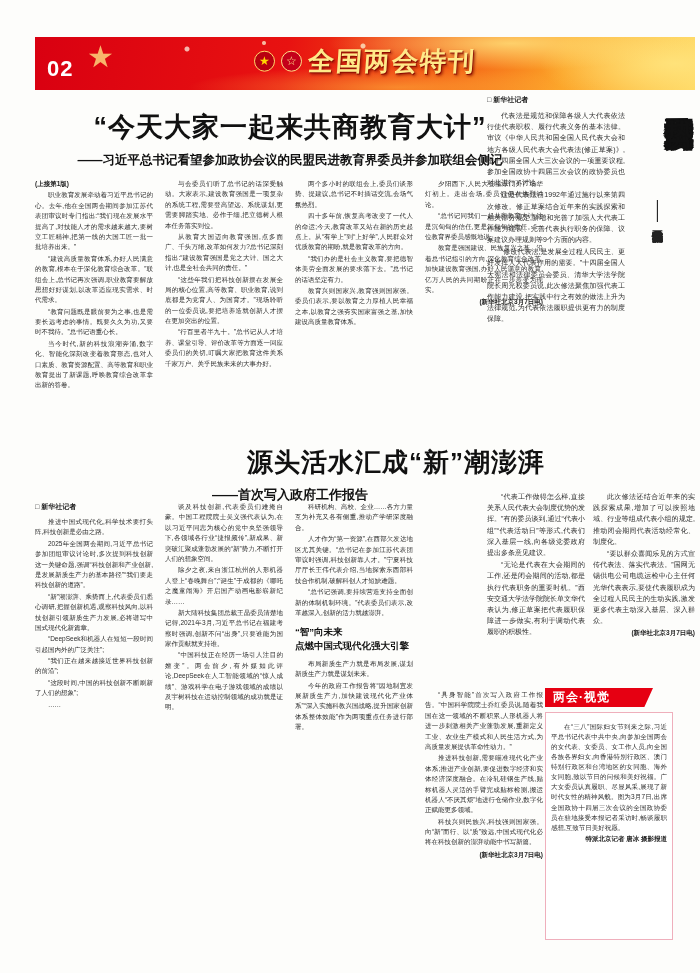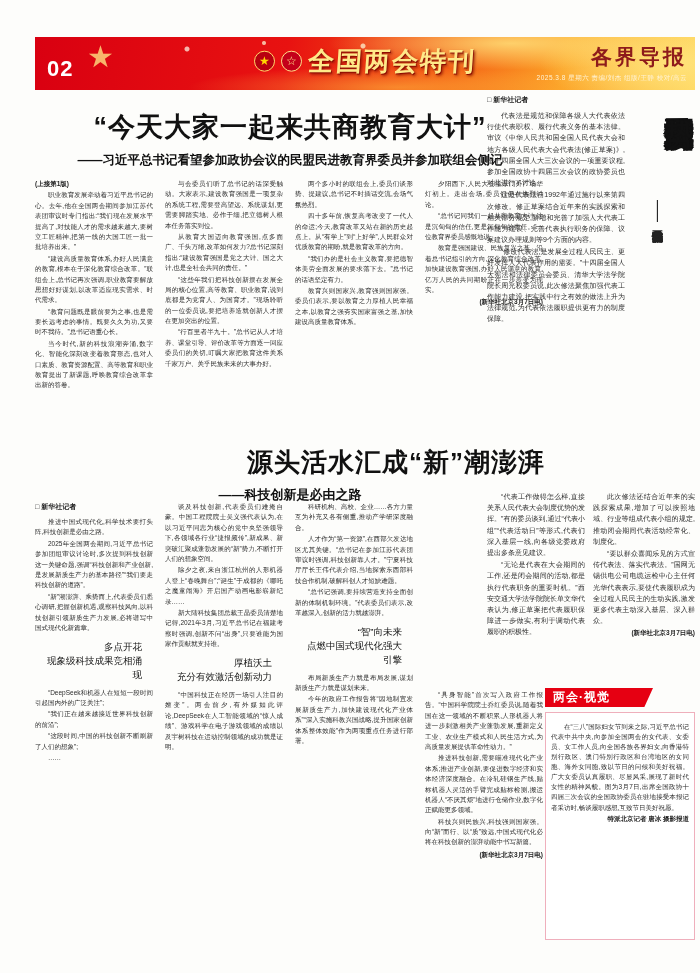--- a/index.html
+++ b/index.html
@@ -31,21 +31,21 @@
     text-shadow:1px 1px 0 #8d0b00, 2px 2px 3px rgba(120,10,0,.8); transform:skewX(-4deg); white-space:nowrap; }
   .banner-right { position:absolute; right:8px; top:6px; text-align:right; }
   .masthead { font-family:"Liberation Serif","DejaVu Serif",serif; font-size:21px; font-weight:bold; color:#8e1b1b; letter-spacing:3px; }
   .dateline { margin-top:3px; font-size:6.5px; color:#fff3d6; letter-spacing:.5px; }
 
   
   .it-p { font-size:6.5px; line-height:1.6; color:#2c2c2c; text-align:justify; text-indent:2em; margin-bottom:1px; }
   .it-note { font-size:6.5px; line-height:1.6; font-weight:bold; color:#1c1c1c; margin-bottom:1px; }
   .it-note-end { font-size:6.5px; line-height:1.6; font-weight:bold; color:#1c1c1c; text-align:right; margin-top:2px; }
   .it-byline { font-size:7px; font-weight:bold; color:#222; margin-bottom:5px; }
-  .it-h { font-size:9.5px; font-weight:normal; color:#111; text-align:right; white-space:pre-line; line-height:1.45; margin:7px 11px 6px; }
+  .it-h { font-size:9.5px; font-weight:bold; color:#111; text-align:left; white-space:pre-line; line-height:1.45; margin:7px 0 6px; }
   .col { overflow:hidden; }
 
   
   .article-top { position:absolute; left:35px; top:109px; width:510px; }
   .top-headline { font-size:27px; font-weight:bold; color:#111; text-align:center; letter-spacing:1px; }
   .top-subtitle { font-size:12.5px; font-weight:bold; color:#111; text-align:center; margin-top:7px; }
   .top-cols { display:flex; gap:12px; margin-top:10px; }
   .top-cols .col { width:118px; height:268px; }
 
   
@@ -62,21 +62,21 @@
   .feature { position:absolute; left:35px; top:445px; width:510px; height:488px; }
   .f-headline { font-size:26px; font-weight:bold; color:#111; text-align:right; letter-spacing:1px; }
   .f-subtitle { font-size:13px; font-weight:bold; color:#111; text-align:center; margin-top:6px; }
   .f-col { position:absolute; width:118px; overflow:hidden; }
   .f-c1 { left:0; top:57px; height:426px; }
   .f-c2 { left:130px; top:57px; height:426px; }
   .f-c3 { left:260px; top:57px; height:426px; }
   .f-c4 { left:390px; top:245px; height:238px; }
 
   
-  .visual { position:absolute; left:545px; top:688px; width:150px; height:255px; }
+  .visual { position:absolute; left:545px; top:688px; width:128px; height:255px; }
   .visual-label { width:108px; height:19px; background:#e60012; color:#fff; font-size:12px; font-weight:bold;
     line-height:19px; padding-left:8px; clip-path:polygon(0 0, 100% 0, 92% 100%, 0 100%); letter-spacing:1px; }
   .visual-frame { margin-top:5px; border:1px solid #efafbc; background:#fff; padding:5px; height:228px; }
   .photo { position:relative; width:100%; height:142px; overflow:hidden;
     background:linear-gradient(105deg,#f3e9e2 0%,#efe3d8 55%,#e7d7c6 100%); }
   .photo-stripes { position:absolute; left:0; top:0; width:72%; height:78%;
     background:repeating-linear-gradient(125deg,#fdf6f5 0 7px,#f2c7ce 7px 14px); opacity:.9; }
   .photo-slogan { position:absolute; left:34%; top:8px; color:#d56a74; font-size:9px; font-style:italic; font-weight:bold; white-space:nowrap; }
   .photo-slogan small { display:block; font-size:5px; letter-spacing:1px; color:#c9848c; }
   .balloon { position:absolute; border-radius:50%; background:radial-gradient(circle at 35% 30%, #f46a6a, #c00915 70%); }
@@ -95,24 +95,20 @@
 
   <div class="banner">
     <div class="banner-star">★</div>
     <div class="banner-sparkles"></div>
     <div class="banner-pagenum">02</div>
     <div class="banner-center">
       <div class="emblem nat">★</div>
       <div class="emblem cppcc">☆</div>
       <div class="banner-title">全国两会特刊</div>
     </div>
-    <div class="banner-right">
-      <div class="masthead">各界导报</div>
-      <div class="dateline">2025.3.8 星期六 责编/刘杰 组版/王静 校对/高云</div>
-    </div>
   </div>
 
   <div class="article-top">
     <div class="top-headline">“今天大家一起来共商教育大计”</div>
     <div class="top-subtitle">——习近平总书记看望参加政协会议的民盟民进教育界委员并参加联组会侧记</div>
     <div class="top-cols">
       <div class="col">
           <p class="it-note">(上接第1版)</p>
           <p class="it-p">职业教育发展牵动着习近平总书记的心。去年,他在全国两会期间参加江苏代表团审议时专门指出:“我们现在发展水平提高了,对技能人才的需求越来越大,要树立工匠精神,把第一线的大国工匠一批一批培养出来。”</p>
           <p class="it-p">“建设高质量教育体系,办好人民满意的教育,根本在于深化教育综合改革。”联组会上,总书记再次强调,职业教育要解放思想好好谋划,以改革适应现实需求、时代需求。</p>
@@ -157,39 +153,35 @@
       </div>
     <div class="r-lower-b col r-lower">
         <p class="it-p">此次修法还结合近年来的实践探索成果,增加了可以按照地域、行业等组成代表小组的规定,推动闭会期间代表活动经常化、制度化。</p>
         <p class="it-p">“要以群众喜闻乐见的方式宣传代表法、落实代表法。”国网无锡供电公司电缆运检中心主任何光华代表表示,要使代表履职成为全过程人民民主的生动实践,激发更多代表主动深入基层、深入群众。</p>
         <p class="it-note-end">(新华社北京3月7日电)</p>
       </div>
   </div>
 
   <div class="feature">
     <div class="f-headline">源头活水汇成“新”潮澎湃</div>
-    <div class="f-subtitle">——科技创新是必由之路</div>
+    <div class="f-subtitle">——首次写入政府工作报告</div>
     <div class="f-col f-c1 col">
         <p class="it-byline">□ 新华社记者</p>
         <p class="it-p">推进中国式现代化,科学技术要打头阵,科技创新是必由之路。</p>
         <p class="it-p">2025年全国两会期间,习近平总书记参加团组审议讨论时,多次提到科技创新这一关键命题,强调“科技创新和产业创新,是发展新质生产力的基本路径”“我们要走科技创新的道路”。</p>
         <p class="it-p">“新”潮澎湃、乘势而上,代表委员们悉心调研,把握创新机遇,观察科技风向,以科技创新引领新质生产力发展,必将谱写中国式现代化新篇章。</p>
-        <p class="it-h">多点开花
-现象级科技成果竞相涌现</p>
         <p class="it-p">“DeepSeek和机器人在短短一段时间引起国内外的广泛关注”;</p>
         <p class="it-p">“我们正在越来越接近世界科技创新的前沿”;</p>
         <p class="it-p">“这段时间,中国的科技创新不断刷新了人们的想象”;</p>
         <p class="it-p">……</p>
       </div>
     <div class="f-col f-c2 col">
         <p class="it-p">谈及科技创新,代表委员们难掩自豪。中国工程院院士吴义强代表认为,在以习近平同志为核心的党中央坚强领导下,各领域各行业“捷报频传”,新成果、新突破汇聚成蓬勃发展的“新”势力,不断打开人们的想象空间。</p>
         <p class="it-p">除夕之夜,来自浙江杭州的人形机器人登上“春晚舞台”;“诞生”于成都的《哪吒之魔童闹海》开启国产动画电影崭新纪录……</p>
         <p class="it-p">新大陆科技集团总裁王晶委员清楚地记得,2021年3月,习近平总书记在福建考察时强调,创新不问“出身”,只要谁能为国家作贡献就支持谁。</p>
-        <p class="it-h">厚植沃土
-充分有效激活创新动力</p>
         <p class="it-p">“中国科技正在经历一场引人注目的嬗变”。两会前夕,有外媒如此评论,DeepSeek在人工智能领域的“惊人成绩”、游戏科学在电子游戏领域的成绩以及宇树科技在运动控制领域的成功就是证明。</p>
       </div>
     <div class="f-col f-c3 col">
         <p class="it-p">科研机构、高校、企业……各方力量互为补充又各有侧重,推动产学研深度融合。</p>
         <p class="it-p">人才作为“第一资源”,在西部欠发达地区尤其关键。“总书记在参加江苏代表团审议时强调,科技创新靠人才。”宁夏科技厅厅长王伟代表介绍,当地探索东西部科技合作机制,破解科创人才短缺难题。</p>
         <p class="it-p">“总书记强调,要持续营造支持全面创新的体制机制环境。”代表委员们表示,改革越深入,创新的活力就越澎湃。</p>
         <p class="it-h">“智”向未来
 点燃中国式现代化强大引擎</p>
         <p class="it-p">布局新质生产力就是布局发展,谋划新质生产力就是谋划未来。</p>
         <p class="it-p">今年的政府工作报告将“因地制宜发展新质生产力,加快建设现代化产业体系”“深入实施科教兴国战略,提升国家创新体系整体效能”作为两项重点任务进行部署。</p>

